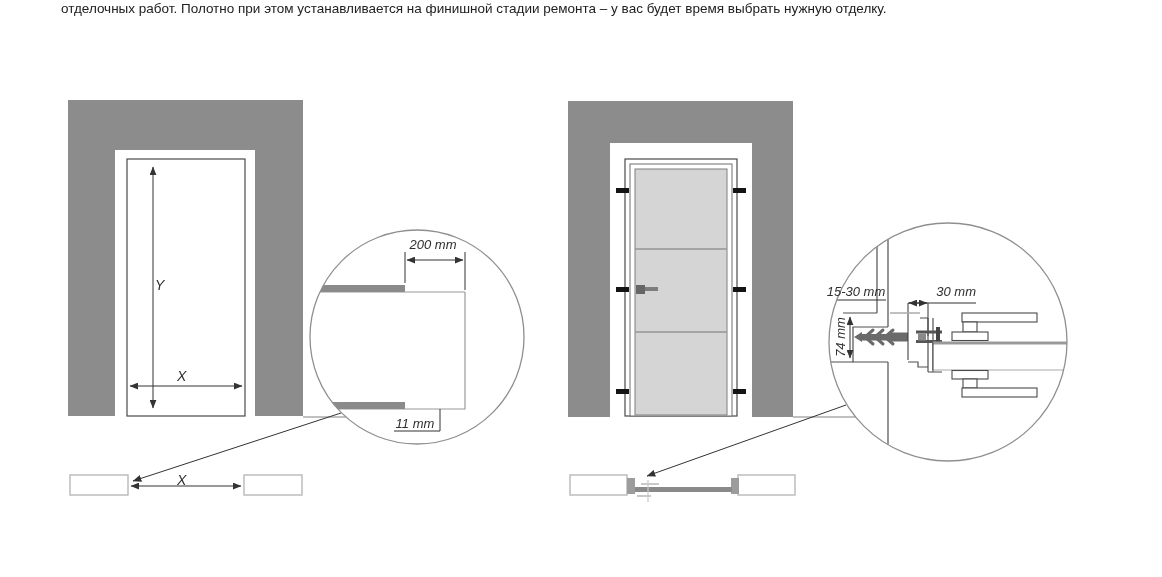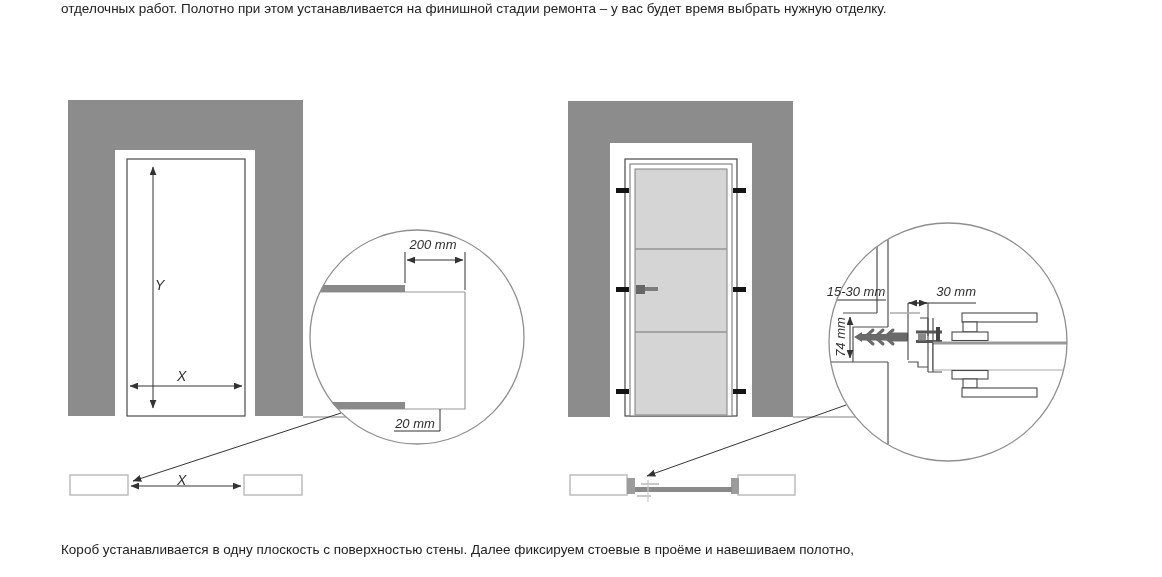--- a/index.html
+++ b/index.html
@@ -37,21 +37,20 @@
 </head>
 <body>
 
 <div class="canvas">
 
   <div class="para" style="left:61px;top:2px;">
     <div class="line">отделочных работ. Полотно при этом устанавливается на финишной стадии ремонта – у вас будет время выбрать нужную отделку.</div>
   </div>
 
   <div class="para" style="left:61px;top:543px;">
-    <div class="line">Короб устанавливается в одну плоскость с поверхностью стены. Далее фиксируем стоевые в проёме и навешиваем полотно,</div>
   </div>
 
   <svg width="1162" height="577" viewBox="0 0 1162 577">
     <defs>
       <marker id="arr" viewBox="0 0 10 8" refX="9.5" refY="4" markerWidth="9" markerHeight="7" orient="auto-start-reverse">
         <path d="M0,0 L10,4 L0,8 Z" fill="#333"></path>
       </marker>
       <clipPath id="clipL">
           <circle cx="417" cy="337" r="107"></circle>
         </clipPath>
@@ -174,19 +173,19 @@
         <rect class="arm" x="963" y="379" width="14" height="9"></rect>
         <rect class="arm" x="962" y="388" width="75" height="9"></rect>
       </g>
     </g>
     <circle class="detail-circle" cx="948" cy="342" r="119"></circle>
   </svg>
 
   <span class="axis-label" style="left:155px;top:277px;">Y</span>
   <span class="axis-label" style="left:177px;top:368px;">X</span>
   <span class="dim-label" style="left:402px;top:237px;width:62px;">200 mm</span>
-  <span class="dim-label" style="left:392px;top:416px;width:46px;">20 mm</span>
+  <span class="dim-label" style="left:392px;top:416px;width:46px;">11 mm</span>
   <span class="axis-label" style="left:177px;top:472px;">X</span>
   <span class="dim-label" style="left:826px;top:284px;width:60px;">15-30 mm</span>
   <span class="dim-label" style="left:930px;top:284px;width:46px;text-align:right;">30 mm</span>
   <span class="dim-label rot" style="left:840px;top:337px;">74 mm</span>
 
 </div>
 
 </body></html>

